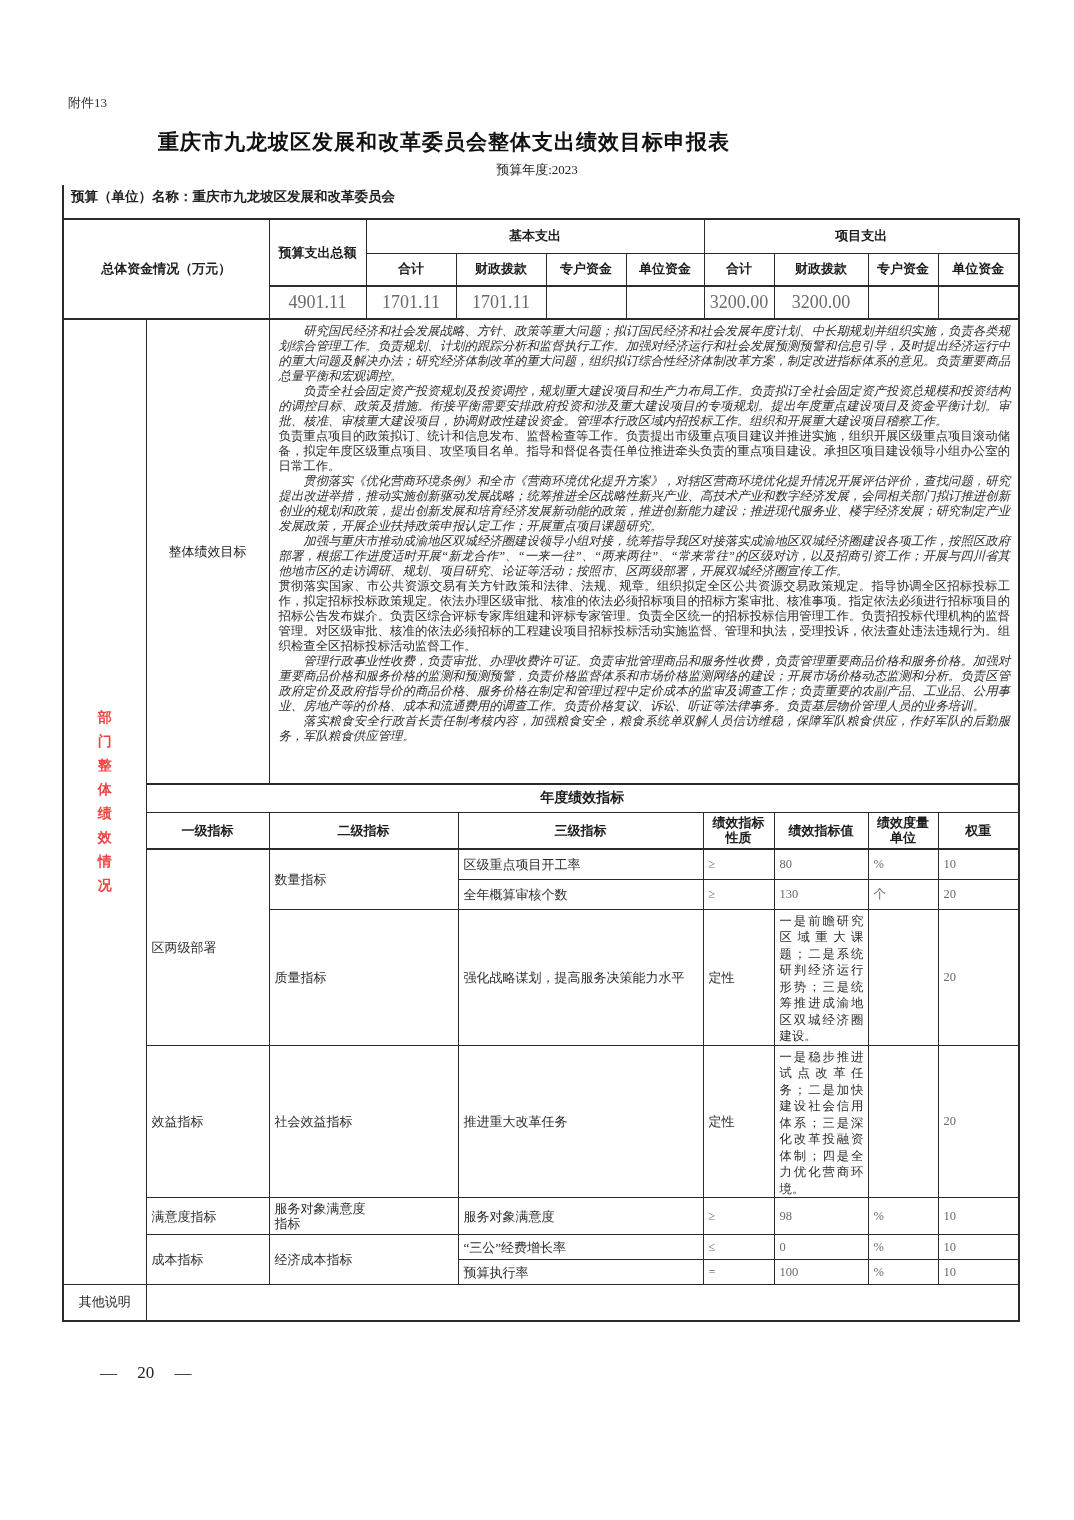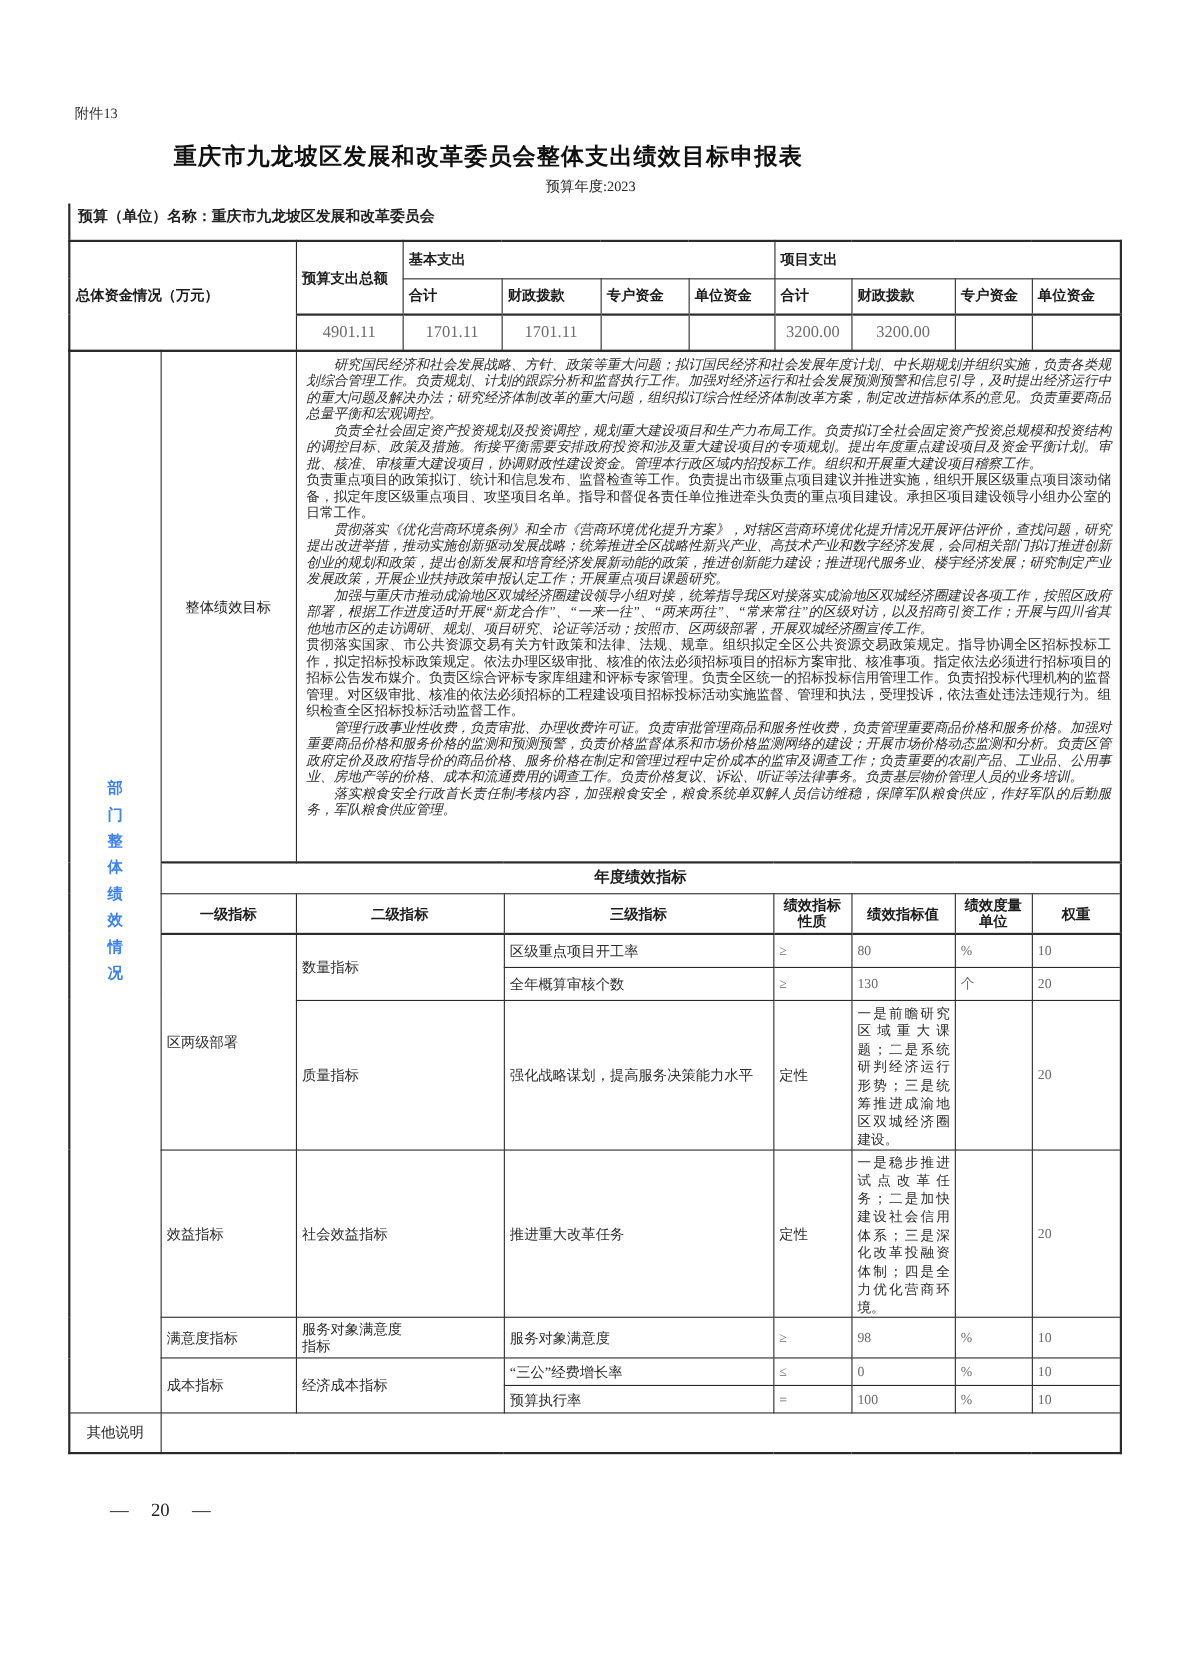--- a/index.html
+++ b/index.html
@@ -21,31 +21,31 @@
     font-size:13.5px; font-weight:bold; color:#222;
   }
   .tables { position:absolute; left:62px; top:218px; width:956px; }
   table { border-collapse:collapse; table-layout:fixed; width:956px; }
   table, th, td { border:1px solid #2b2b2b; }
   table { border-width:2px; }
   th, td { padding:2px 5px; font-size:13px; font-weight:normal; overflow:hidden; }
   .perf-table { margin-top:-2px; }
 
   
-  .fund-head { text-align:left; font-weight:bold; color:#1d1d1d; }
-  .fund-val { text-align:center; color:#6a6a6a; font-size:15px; border-top:2px solid #2b2b2b; }
+  .fund-head { text-align:center; font-weight:bold; color:#1d1d1d; }
+  .fund-val { text-align:center; color:#6a6a6a; font-size:18px; border-top:2px solid #2b2b2b; }
   .r-band { height:34px; }
   .r-sub  { height:33px; }
   .r-val  { height:33px; }
 
   
   .v-label-cell { text-align:center; vertical-align:middle; }
   .v-label {
     width:16px; margin:1px auto; word-break:break-all; line-height:24px;
-    font-size:14px; font-weight:bold; color:#3b82f6; text-align:center;
+    font-size:14px; font-weight:bold; color:#ef4444; text-align:center;
   }
   .goal-label { text-align:center; vertical-align:middle; color:#1d1d1d; }
   .goal-text {
     vertical-align:top; padding:4px 8px 0 9px; line-height:15px; font-size:12.4px;
     color:#2d2d2d;
   }
   .goal-text p { margin:0; text-align:justify; }
   .goal-text p.indent { text-indent:2em;font-style:italic; }
   .annual-band { text-align:center; font-weight:bold; color:#1d1d1d; border-top:2px solid #2b2b2b; font-size:14px; }
   .col-head { text-align:center; vertical-align:middle; font-weight:bold; color:#1d1d1d; border-bottom:2px solid #2b2b2b; line-height:15px; }

